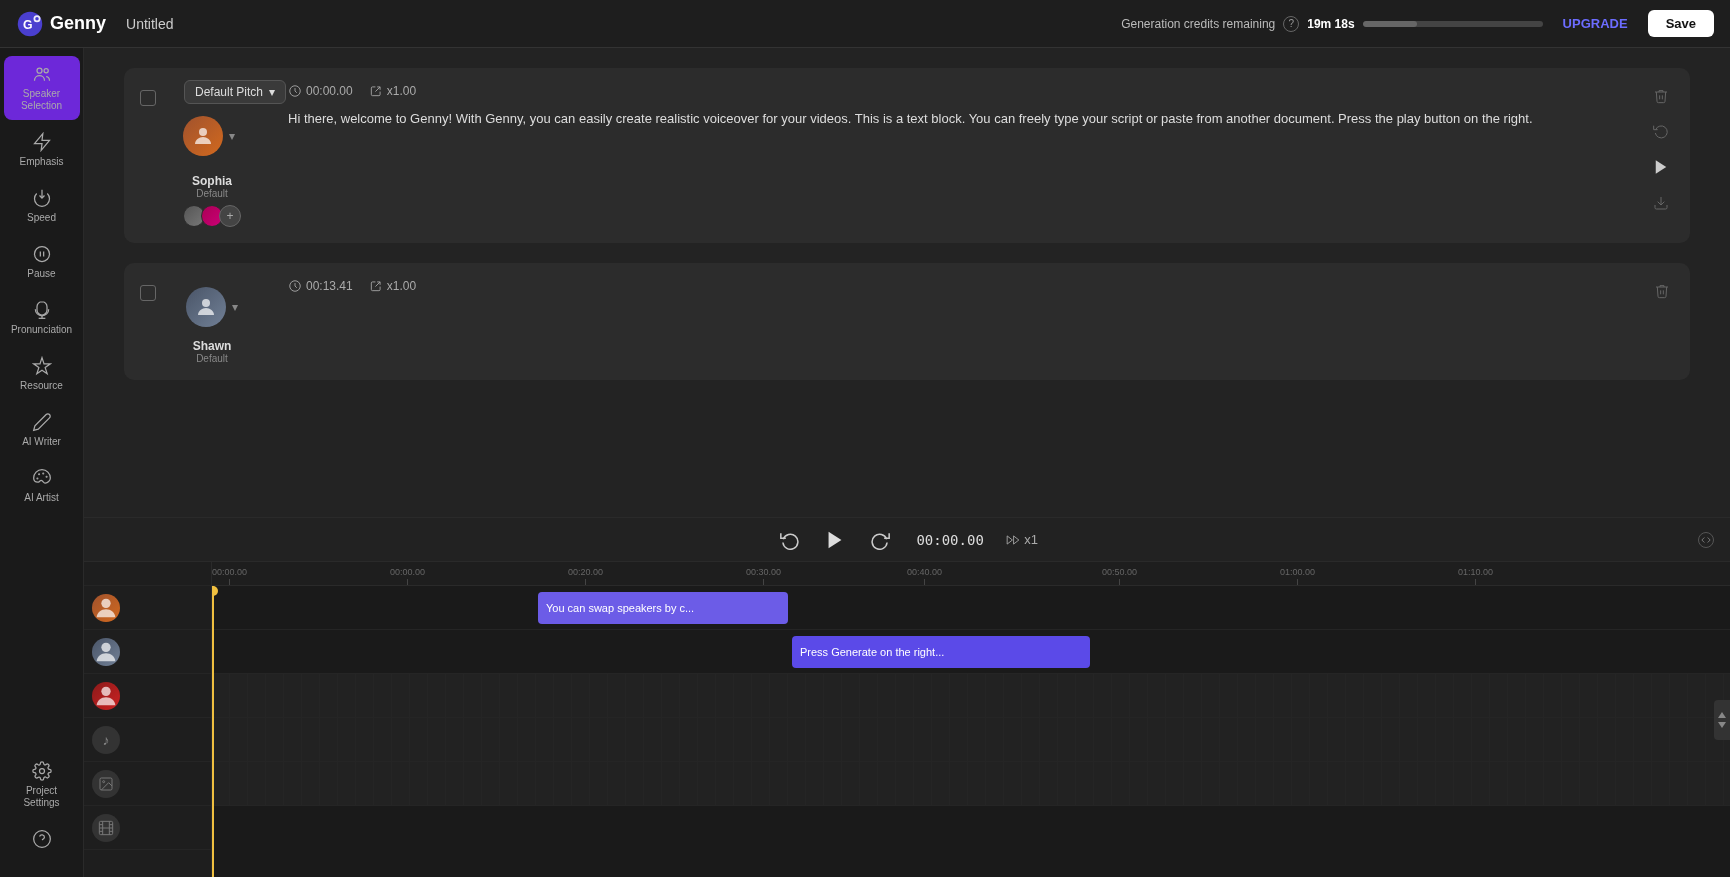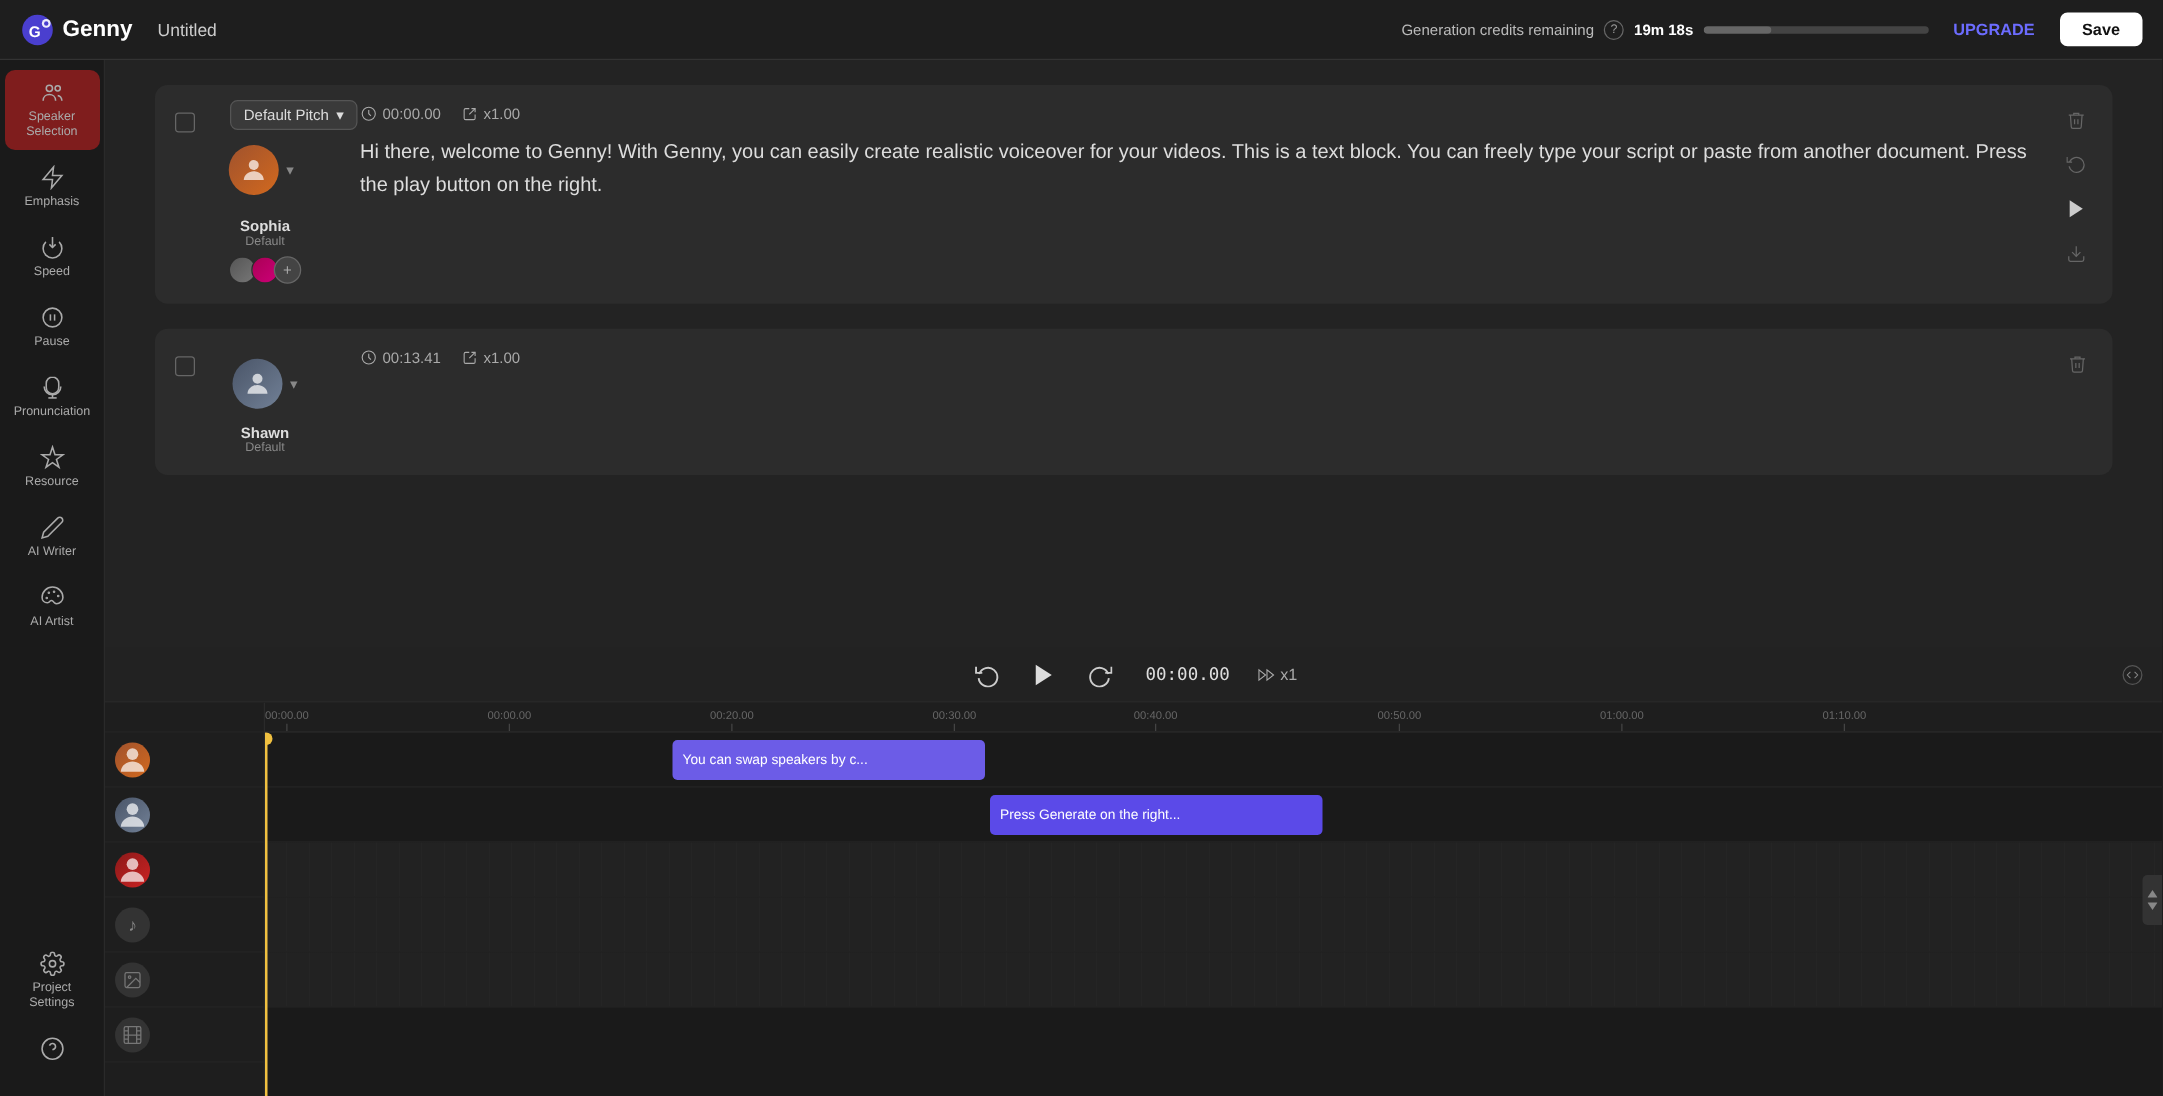--- a/index.html
+++ b/index.html
@@ -115,21 +115,21 @@
       display: flex;
       flex-direction: column;
       align-items: center;
       gap: 4px;
       padding: 8px 4px;
       border-radius: 8px;
       cursor: pointer;
       width: 76px;
       text-align: center;
     }
-    .sidebar-item.active { background: #7f1d1d; }
+    .sidebar-item.active { background: #6d28d9; }
     .sidebar-item svg { width: 20px; height: 20px; }
     .sidebar-item-label {
       font-size: 10px;
       color: #aaa;
       line-height: 1.2;
     }
     .sidebar-spacer { flex: 1; }
     .sidebar-bottom {
       display: flex;
       flex-direction: column;
@@ -288,21 +288,21 @@
       font-size: 12px;
       color: #aaa;
       display: flex; align-items: center; gap: 4px;
     }
     .meta-speed {
       font-size: 12px;
       color: #aaa;
       display: flex; align-items: center; gap: 4px;
     }
     .block-text {
-      font-size: 16px;
+      font-size: 13px;
       line-height: 1.7;
       color: #ddd;
     }
 
     .block-actions {
       display: flex;
       flex-direction: column;
       gap: 8px;
       align-items: center;
     }
@@ -942,21 +942,21 @@
             </div>
 
 
             <div class="track-row">
               <div class="track-clip clip-purple-light" style="left:326px; width:250px;">
                 You can swap speakers by c...
               </div>
             </div>
 
             <div class="track-row">
-              <div class="track-clip clip-purple" style="left:580px; width:266px;">
+              <div class="track-clip clip-purple" style="left:580px; width:298px;">
                 Press Generate on the right...
               </div>
             </div>
 
             <div class="track-row" style="background: repeating-linear-gradient(90deg, #222 0px, #222 17px, #252525 17px, #252525 18px);"></div>
 
             <div class="track-row" style="background: repeating-linear-gradient(90deg, #222 0px, #222 17px, #252525 17px, #252525 18px);"></div>
 
             <div class="track-row" style="background: repeating-linear-gradient(90deg, #222 0px, #222 17px, #252525 17px, #252525 18px);"></div>
 

